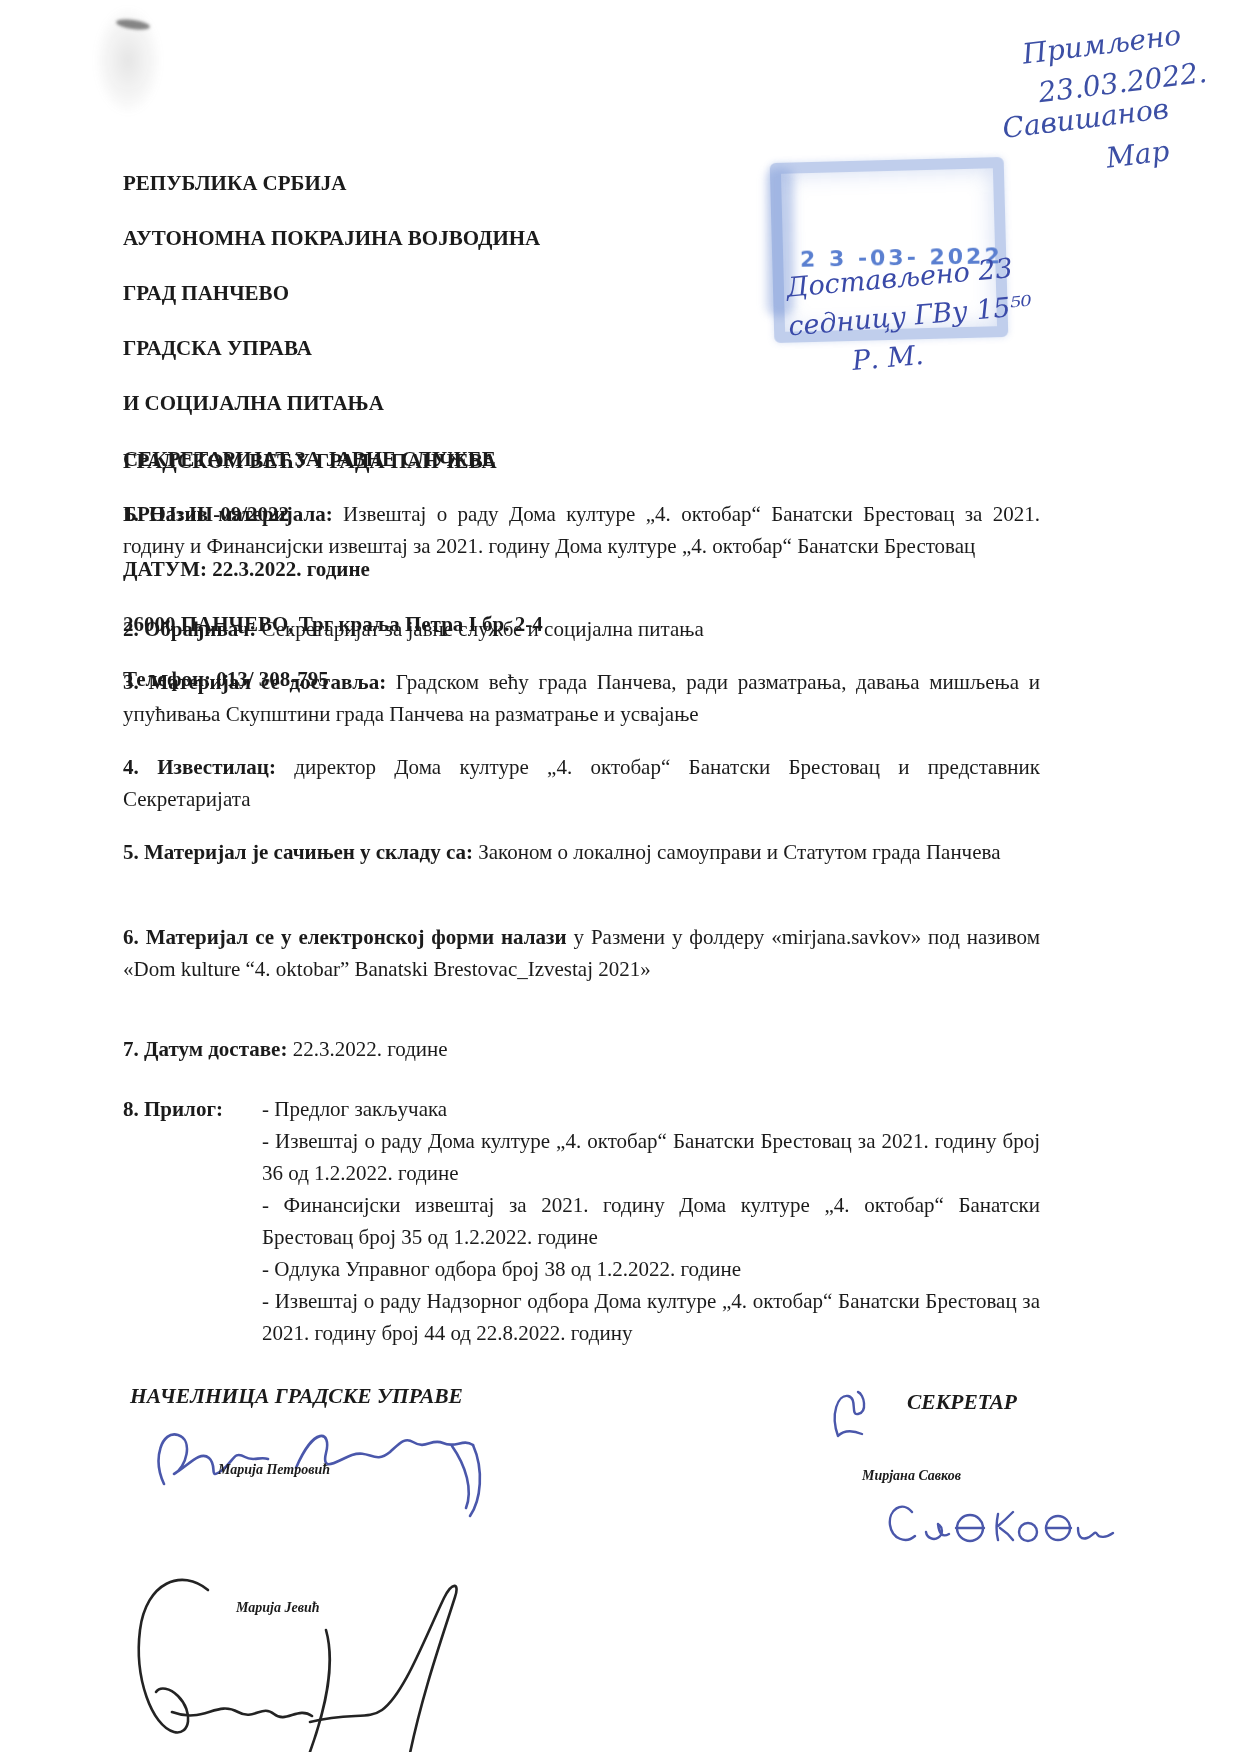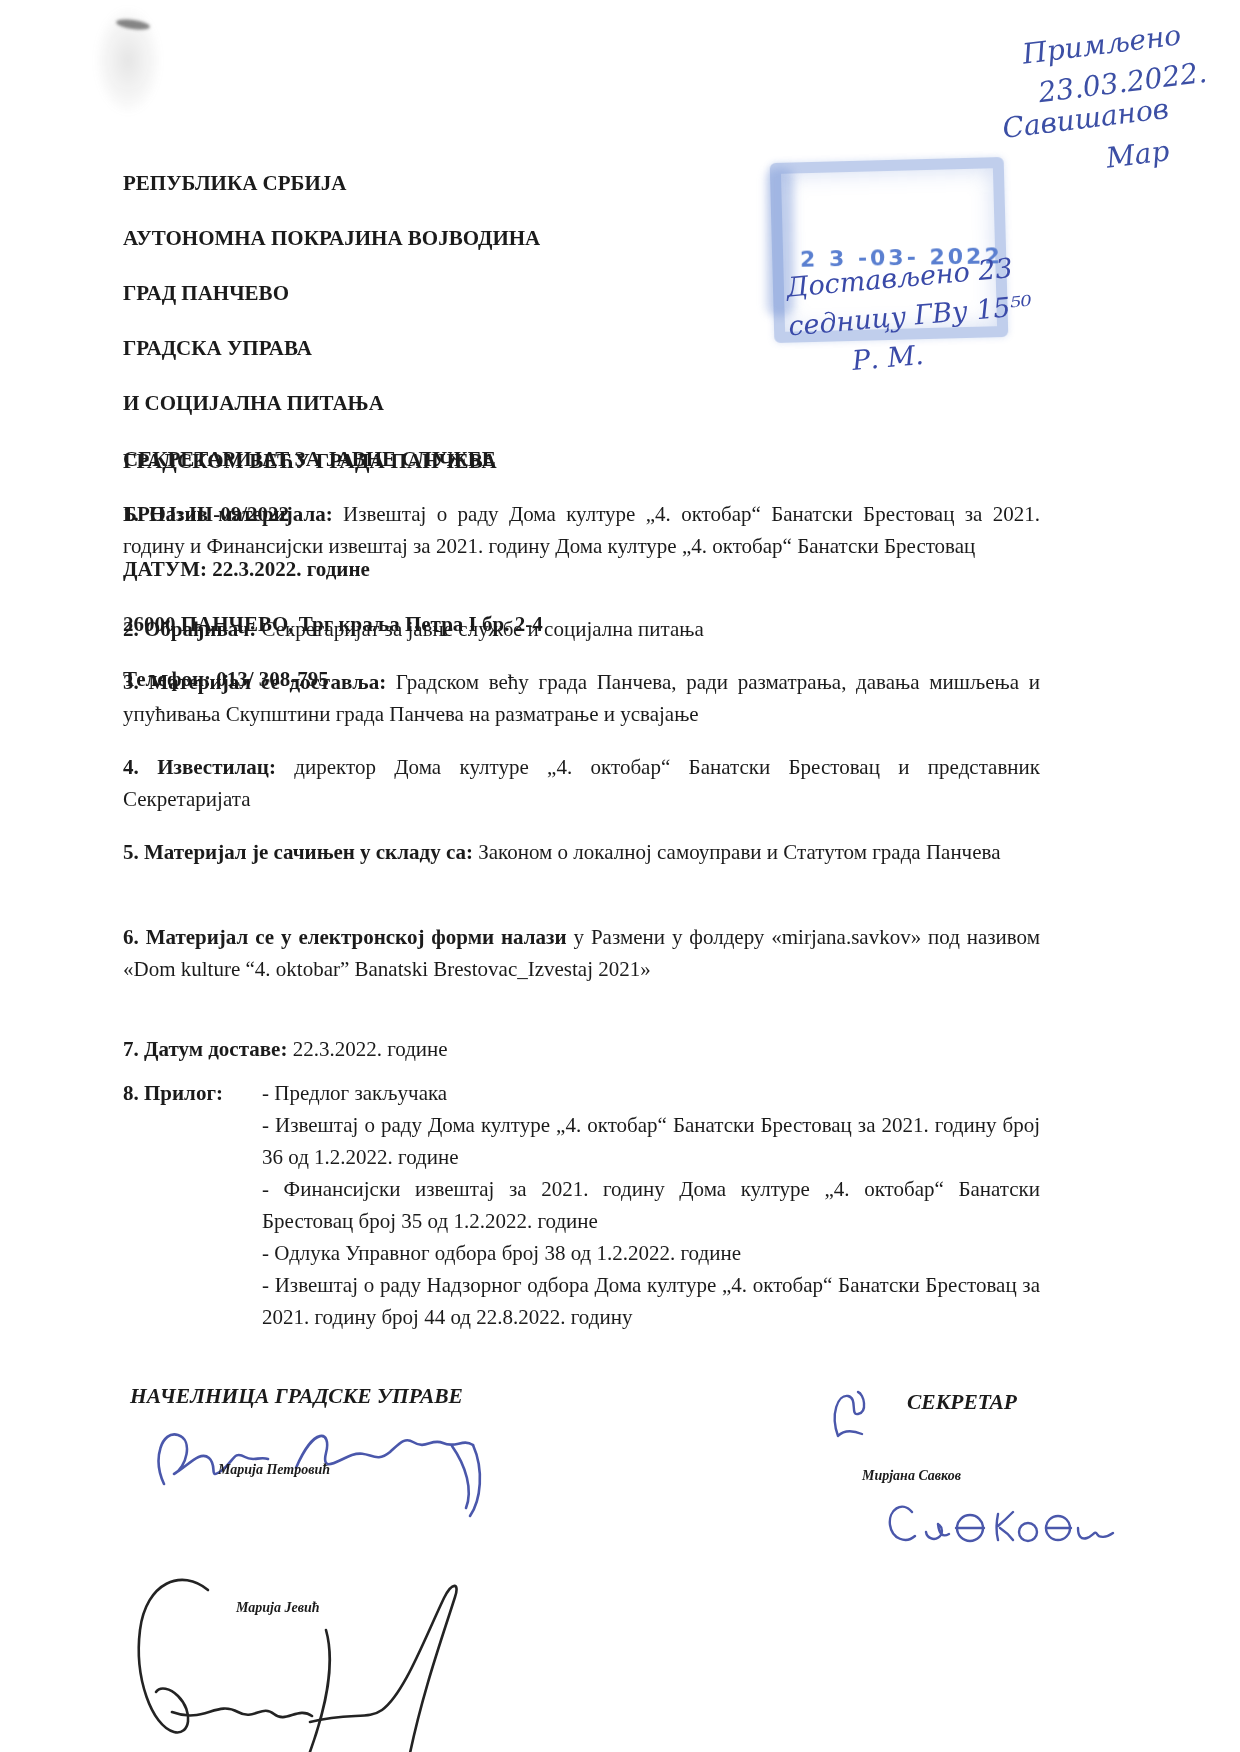--- a/index.html
+++ b/index.html
@@ -10,21 +10,21 @@
   }
   .abs{position:absolute;}
   
   .header{left:123px;top:142px;font-size:21px;font-weight:bold;line-height:27.6px;white-space:pre-line;}
   .header div{white-space:nowrap;}
   
   .greeting{left:123px;top:449px;font-size:21px;font-weight:bold;letter-spacing:.2px;}
   
   .item{left:123px;width:917px;font-size:21px;line-height:32px;text-align:justify;margin:0;}
   .item .lbl{font-weight:bold;}
-  .att{display:flex;align-items:flex-start;}
+  .att{display:flex;align-items:flex-start;margin-top:16px;}
   .att-label{width:139px;flex:none;font-weight:bold;}
   .att-list{width:778px;text-align:justify;}
   .att-list p{margin:0;}
   
   .sig-title{font-size:21.5px;font-weight:bold;font-style:italic;white-space:nowrap;}
   .sig-name{font-size:14px;font-weight:bold;font-style:italic;white-space:nowrap;}
   
   .hw{
     font-family:"DejaVu Serif", serif;font-style:italic;
     color:#3c4fa5;white-space:nowrap;

